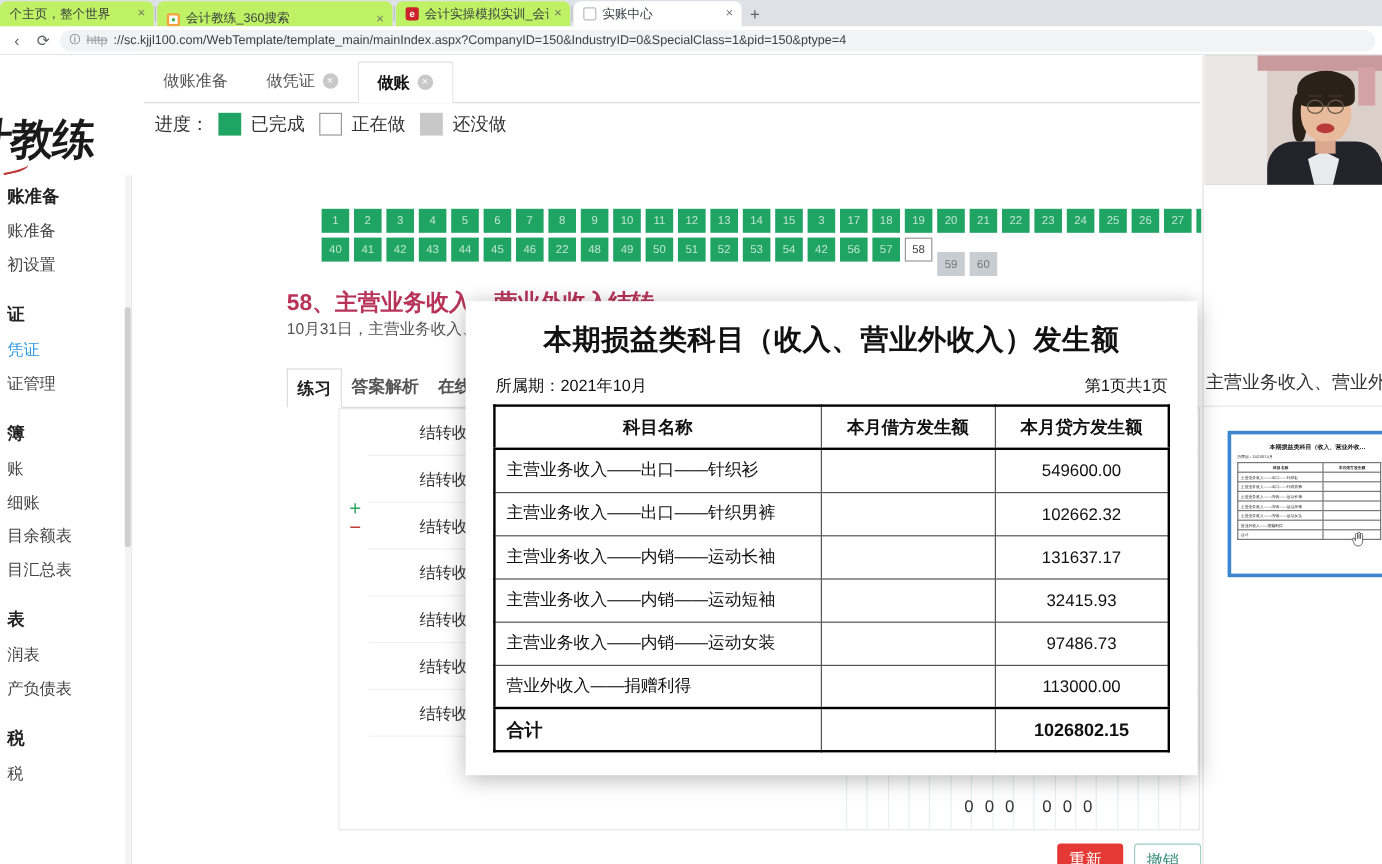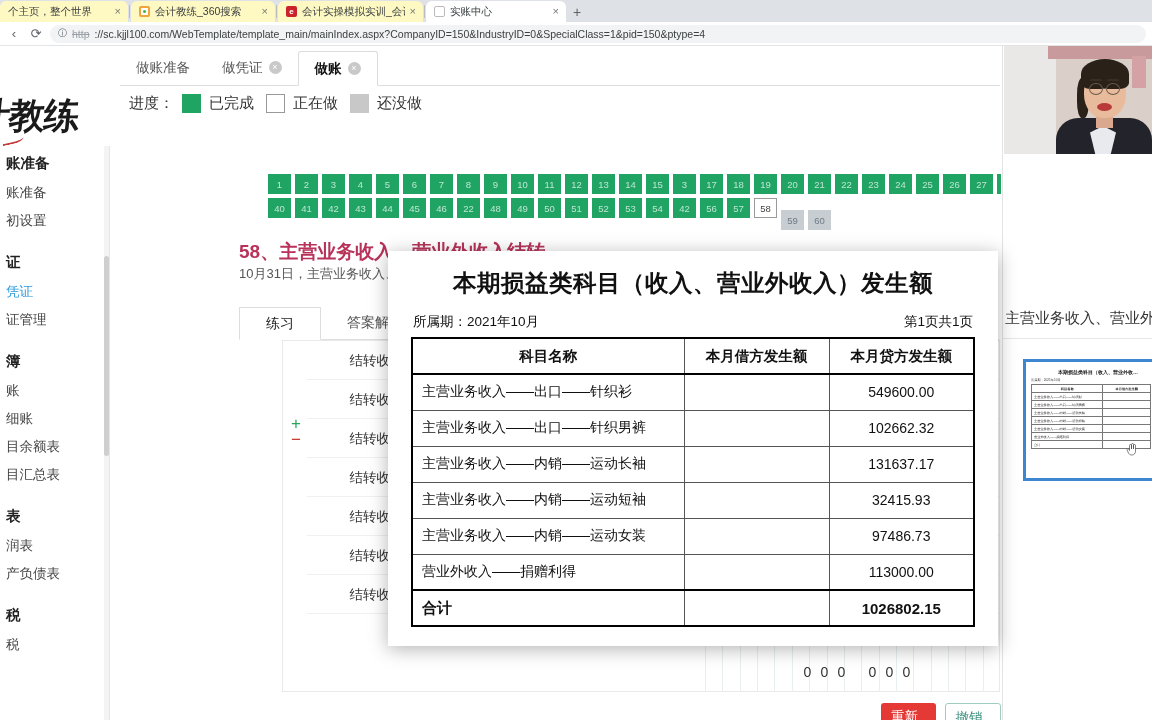--- a/index.html
+++ b/index.html
@@ -15,21 +15,21 @@
   .browser-tabbar {
     position:absolute; left:0; top:0; width:1152px; height:22px;
     background:#dee1e6; display:flex; align-items:flex-end;
   }
   .btab {
     height:21px; display:flex; align-items:center; gap:5px;
     padding:0 7px 0 8px; font-size:10.5px; color:#3c4043;
     border-radius:6px 6px 0 0; position:relative; white-space:nowrap;
     max-width:210px; overflow:hidden;
   }
-  .btab.inactive { background:#fef9c3; }
+  .btab.inactive { background:#bef264; }
   .btab.active { background:#ffffff; }
   .btab .favicon { width:11px; height:11px; flex:0 0 11px; border-radius:2px; display:inline-block; }
   .btab .tlabel { overflow:hidden; text-overflow:clip; white-space:nowrap; flex:1 1 auto;
                   font-size:10.5px; color:#3c4043; }
   .btab .tclose { font-size:11px; color:#5f6368; flex:0 0 auto; line-height:1; opacity:.85; }
   .btab-sep { width:1px; height:13px; background:#b9bcc0; align-self:center; margin:0 1px; }
   .newtab { width:22px; height:21px; display:flex; align-items:center; justify-content:center;
             font-size:14px; color:#5f6368; }
   .fav-circle { background:#fff; border:2px solid #f2a33c; border-radius:50%; position:relative; }
   .fav-circle::after { content:""; position:absolute; inset:2px; border-radius:50%; background:#3db54a; }
@@ -103,21 +103,21 @@
   .cell.done { background:#1fa463; color:#bfe5d3; }
   .cell.doing { background:#fff; border:1px solid #9a9a9a; color:#444; }
   .cell.todo { background:#c8cdd1; color:#6b7a86;margin-top:12px; }
 
   .task-title { position:absolute; left:128px; top:193px; font-size:19px; font-weight:bold;
                 color:#b8335a; white-space:nowrap; }
   .task-desc { position:absolute; left:128px; top:219px; font-size:13px; color:#555; white-space:nowrap; }
 
   .sub-tabs { position:absolute; left:128px; top:260px; width:760px; height:34px;
               border-bottom:1px solid #ddd; display:flex; align-items:flex-end; }
-  .stab { height:33px; padding:0 26px; font-size:14px; color:#555; display:flex; align-items:center; }
+  .stab { height:33px; padding:0 8px; font-size:14px; color:#555; display:flex; align-items:center;font-weight:bold; }
   .stab.active { background:#fff; border:1px solid #ddd; border-bottom:1px solid #fff;
                  color:#222; position:relative; top:1px; }
 
   
   .voucher { position:absolute; left:171px; top:294px; width:718px; height:352px;
              background:#fff; border:1px solid #e9e9e9; overflow:hidden; }
   .vrow { display:flex; height:39px; border-bottom:1px solid #f0f0f0; align-items:center; }
   .vsum-col { width:140px; text-align:center; font-size:13.5px; color:#333; flex:0 0 140px;
               border-right:1px solid #eee; height:39px; line-height:39px; }
   .vacct-col { flex:1 1 auto; font-size:13px; color:#333; padding-left:18px; }
@@ -205,21 +205,21 @@
 <body>
 
 <div id="screen">
 
   <div class="browser-tabbar">
     <div class="btab inactive" style="width:128px;">
       <span class="tlabel">个主页，整个世界</span>
       <span class="tclose">×</span>
     </div>
     <div class="btab-sep"></div>
-    <div class="btab inactive" style="width:144px;">
+    <div class="btab inactive" style="width:196px;align-items:flex-end;">
       <span class="favicon fav-circle"></span>
       <span class="tlabel">会计教练_360搜索</span>
       <span class="tclose">×</span>
     </div>
     <div class="btab-sep"></div>
     <div class="btab inactive" style="width:145px;">
       <span class="favicon fav-red">e</span>
       <span class="tlabel">会计实操模拟实训_会计做账…</span>
       <span class="tclose">×</span>
     </div>

